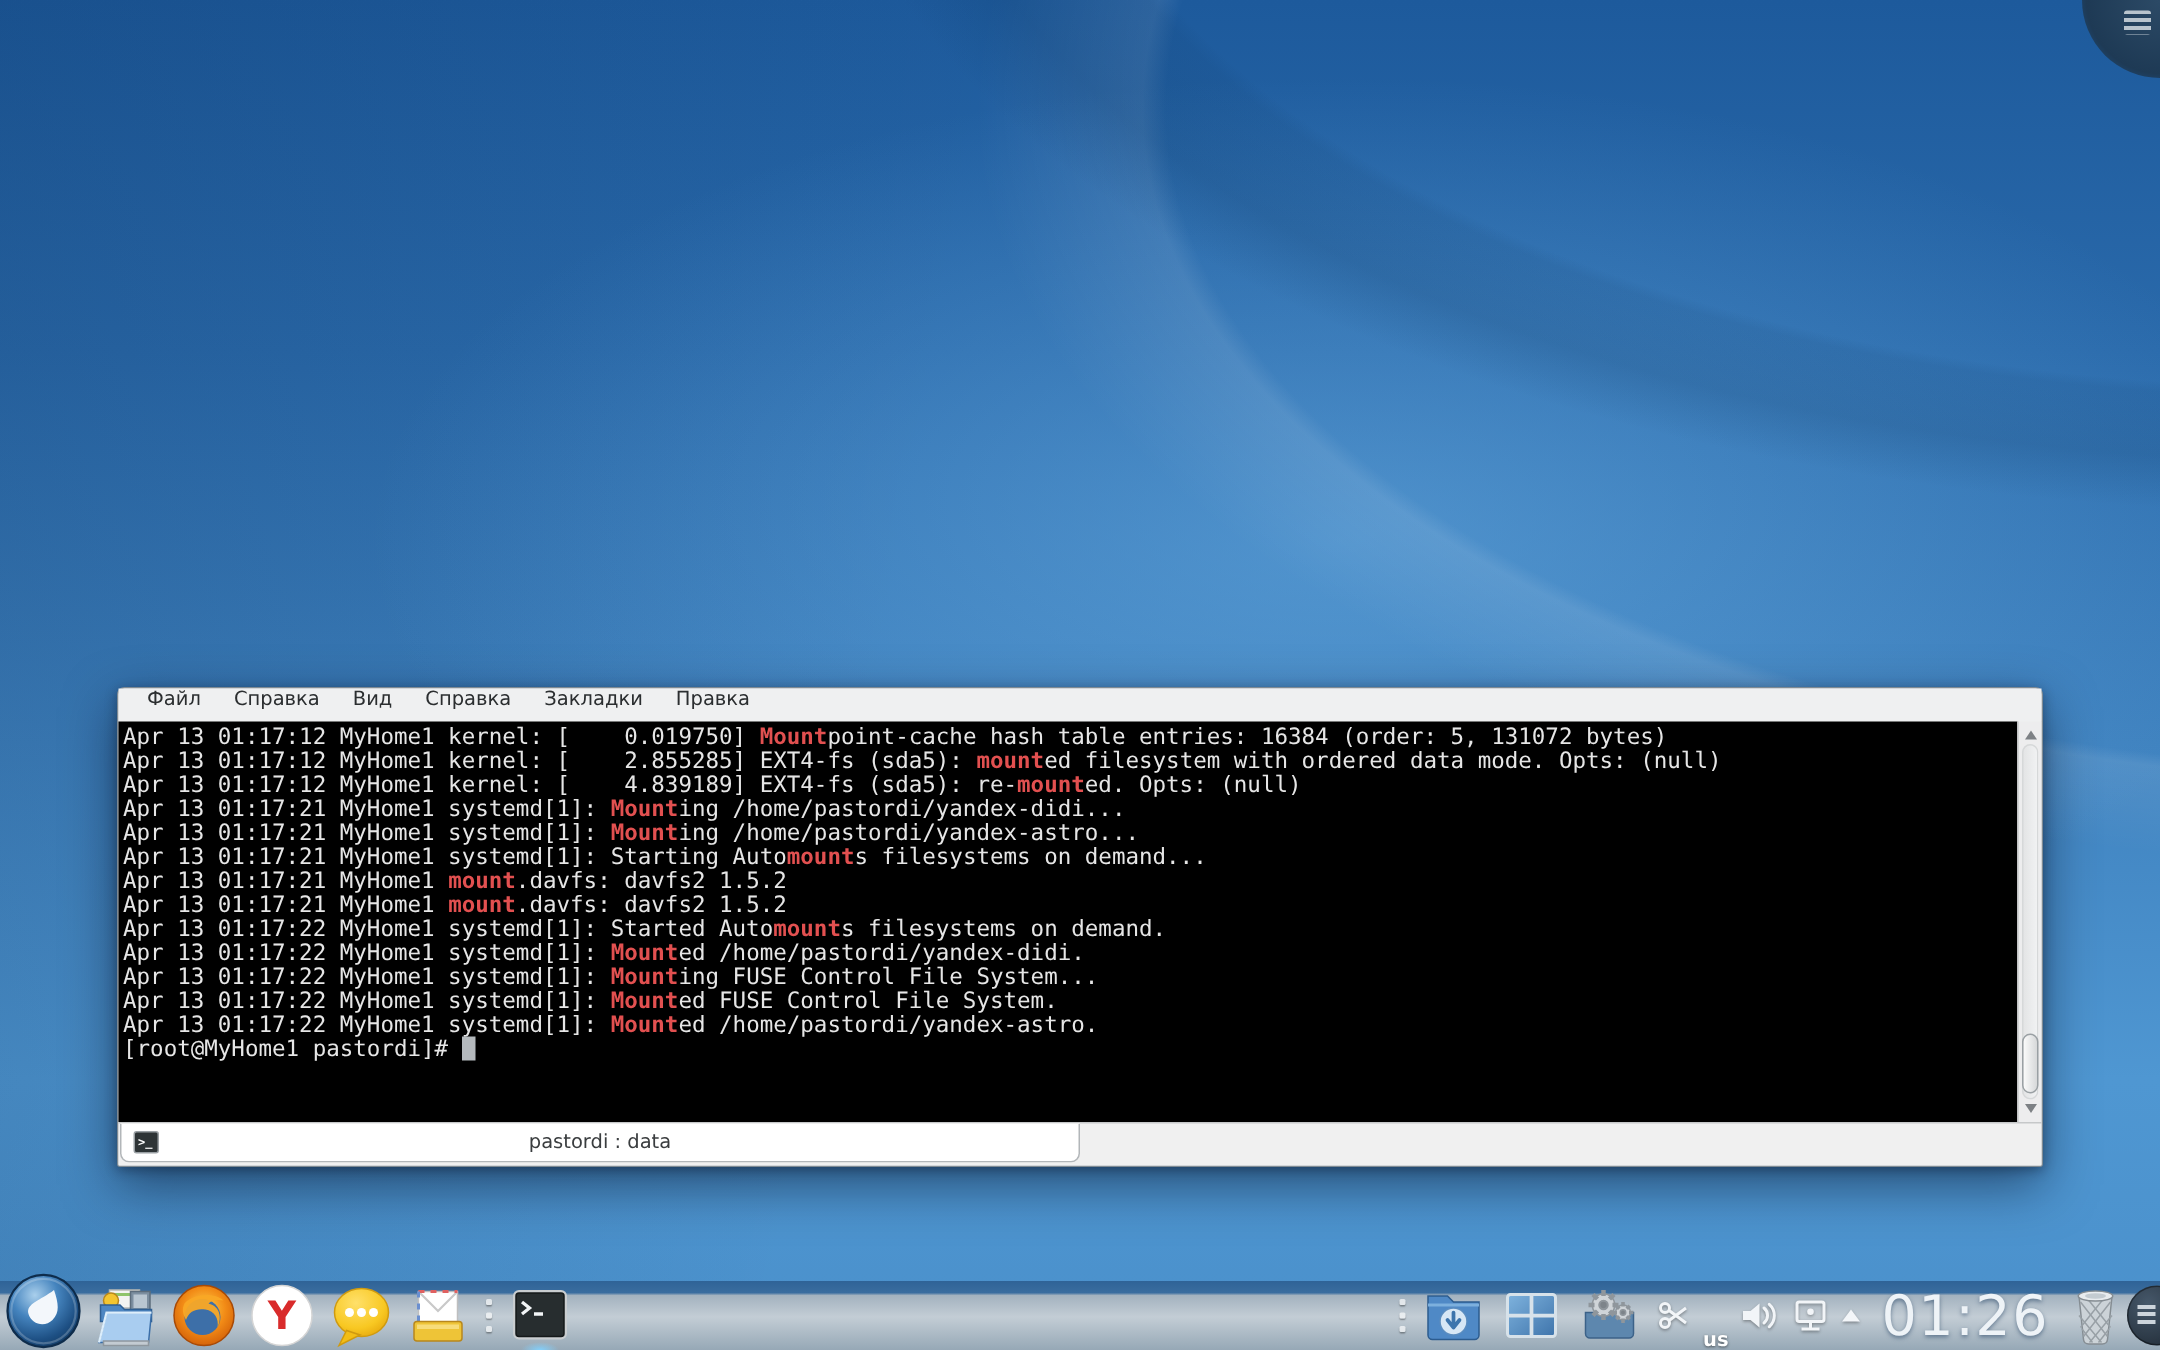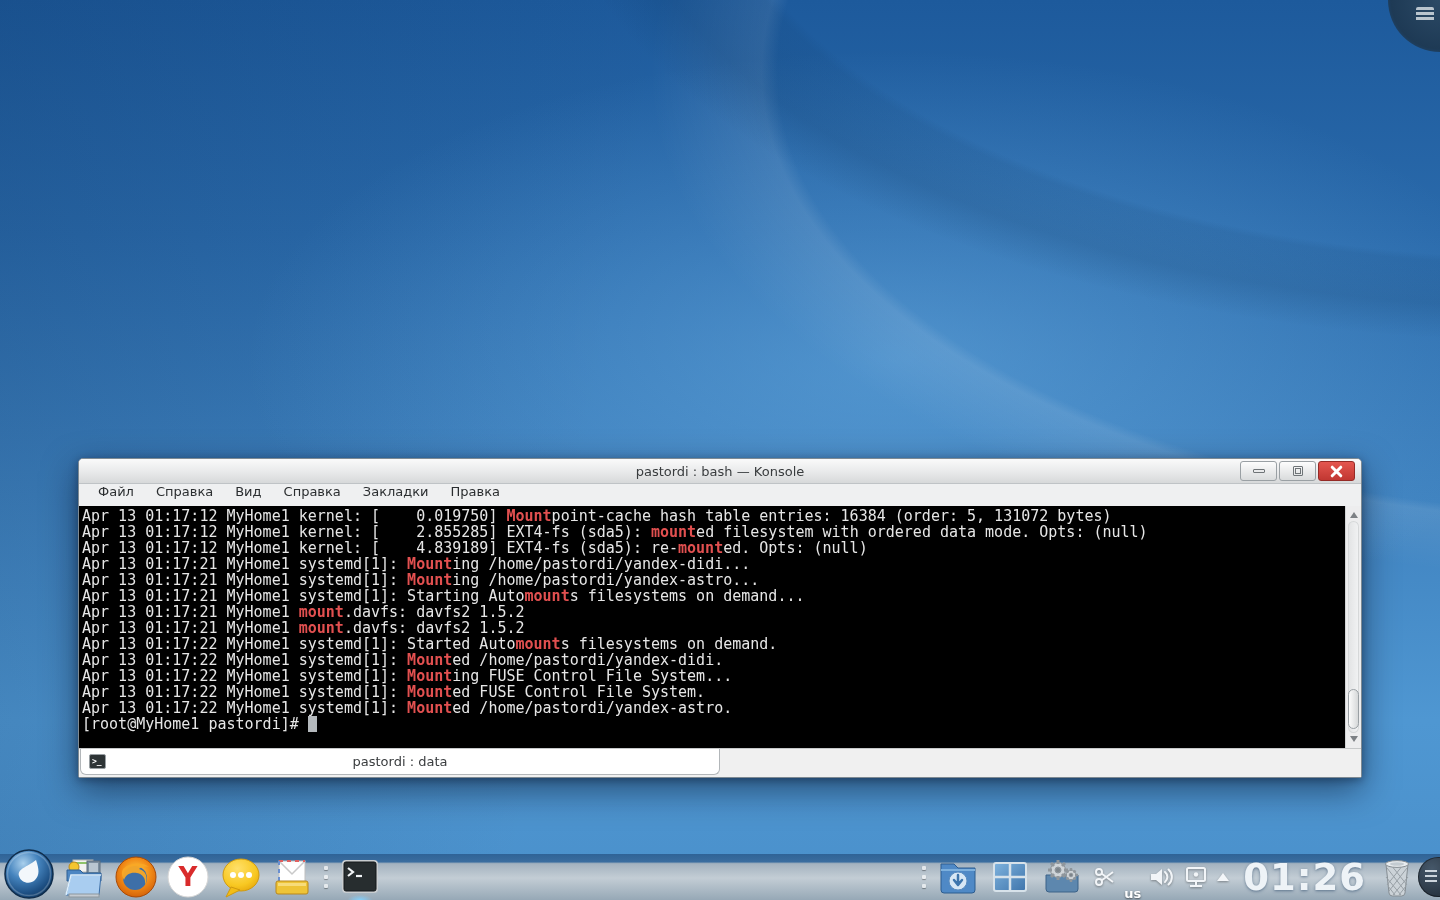--- a/index.html
+++ b/index.html
@@ -82,56 +82,40 @@
   .sep i { width:4px; height:4px; background:rgba(255,255,255,.65); box-shadow:0 1px 1px rgba(0,0,0,.35); border-radius:1px; }
   .task { position:relative; width:46px; height:46px; margin:0 3px; display:flex; align-items:center; justify-content:center; flex:0 0 auto; }
   .task::after { content:""; position:absolute; bottom:0px; left:6px; right:6px; height:7px;
     background:radial-gradient(50% 100% at 50% 100%, rgba(130,210,255,.95), rgba(130,210,255,0) 75%); }
   .panel-right { margin-left:auto; display:flex; align-items:center; }
   .tray { display:flex; align-items:center; gap:8px; margin:0 6px; }
   .tray-ic { display:flex; align-items:center; justify-content:center; filter:drop-shadow(0 1px 1px rgba(0,0,0,.35)); }
   .kbd { font-size:13px; font-weight:bold; color:#fff; text-shadow:0 1px 2px rgba(0,0,0,.55);margin-top:32px; }
   .tri-up { width:0; height:0; border-left:6px solid transparent; border-right:6px solid transparent;
     border-bottom:8px solid #f3f6f9; filter:drop-shadow(0 1px 1px rgba(0,0,0,.35)); }
-  .clock { font-size:37px; color:#eef3f7; letter-spacing:1px; margin:0 10px 0 8px; text-shadow:0 1px 3px rgba(30,60,95,.55);font-weight:bold; }
+  .clock { font-size:37px; color:#eef3f7; letter-spacing:1px; margin:0 10px 0 8px; text-shadow:0 1px 3px rgba(30,60,95,.55); }
   .trash { width:42px; height:46px; display:flex; align-items:center; justify-content:center; flex:0 0 auto; }
   .panel-cashew { position:relative; width:22px; height:46px; overflow:hidden; flex:0 0 auto; }
   .panel-cashew .circ { position:absolute; left:0; top:3px; width:40px; height:40px; border-radius:50%;
     background:radial-gradient(circle at 35% 30%, #46586a, #27333f 75%); box-shadow:inset 0 0 0 1px rgba(0,0,0,.4); }
   .panel-cashew .bars { position:absolute; left:7px; top:16px; width:12px; height:14px;
     background:repeating-linear-gradient(180deg,#cdd5dc 0 2.4px, transparent 2.4px 5px); }
   svg text { font-family:"DejaVu Sans","Liberation Sans",sans-serif; }
 </style>
 </head>
 <body>
 
 <div class="desktop">
   <div class="wave-layer"></div>
 
   <div class="desktop-toolbox">
     <span class="toolbox-lines"></span>
   </div>
 
   <div class="window">
-    <div class="titlebar">
-      <span class="window-title">pastordi : bash — Konsole</span>
-      <div class="winbtns">
-        <div class="wbtn">
-            <span class="glyph-min"></span>
-          </div>
-        <div class="wbtn">
-            <span class="glyph-max"></span>
-          </div>
-        <div class="wbtn close">
-          <svg width="13" height="13" viewBox="0 0 13 13">
-            <path d="M2.2 2.2 L10.8 10.8 M10.8 2.2 L2.2 10.8" stroke="#ffffff" stroke-width="3" stroke-linecap="round"></path>
-          </svg>
-        </div>
-      </div>
-    </div>
 
     <div class="menubar" id="menu-bar">
         <span class="menu-item">Файл</span>
         <span class="menu-item">Справка</span>
         <span class="menu-item">Вид</span>
         <span class="menu-item">Справка</span>
         <span class="menu-item">Закладки</span>
         <span class="menu-item">Правка</span>
       </div>
 

